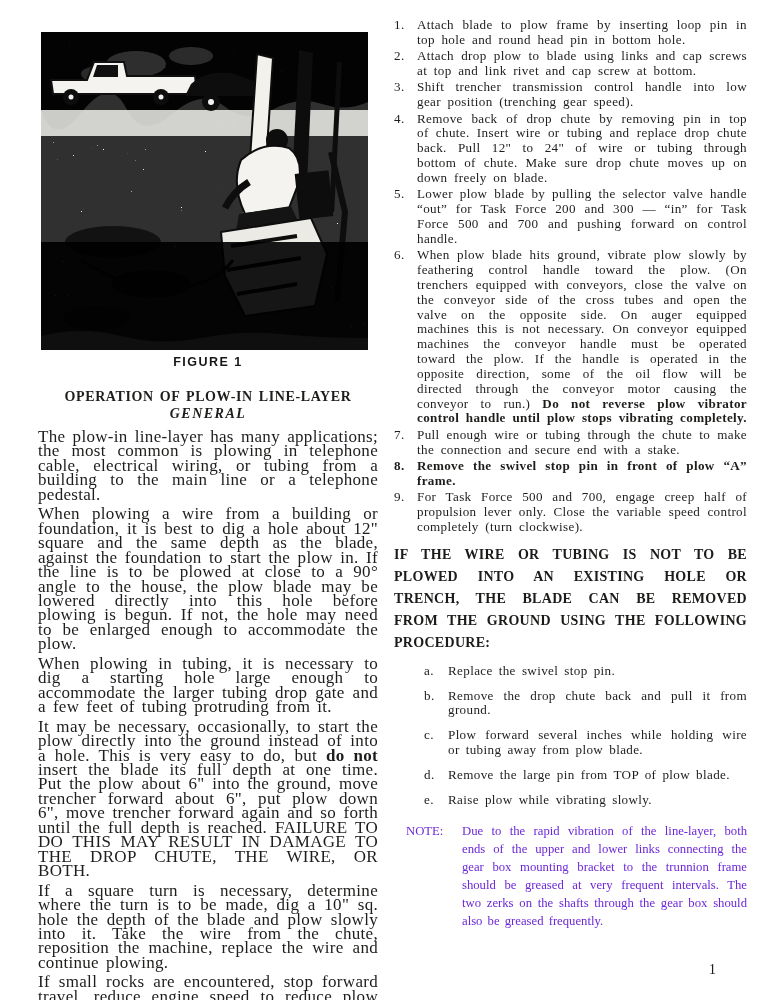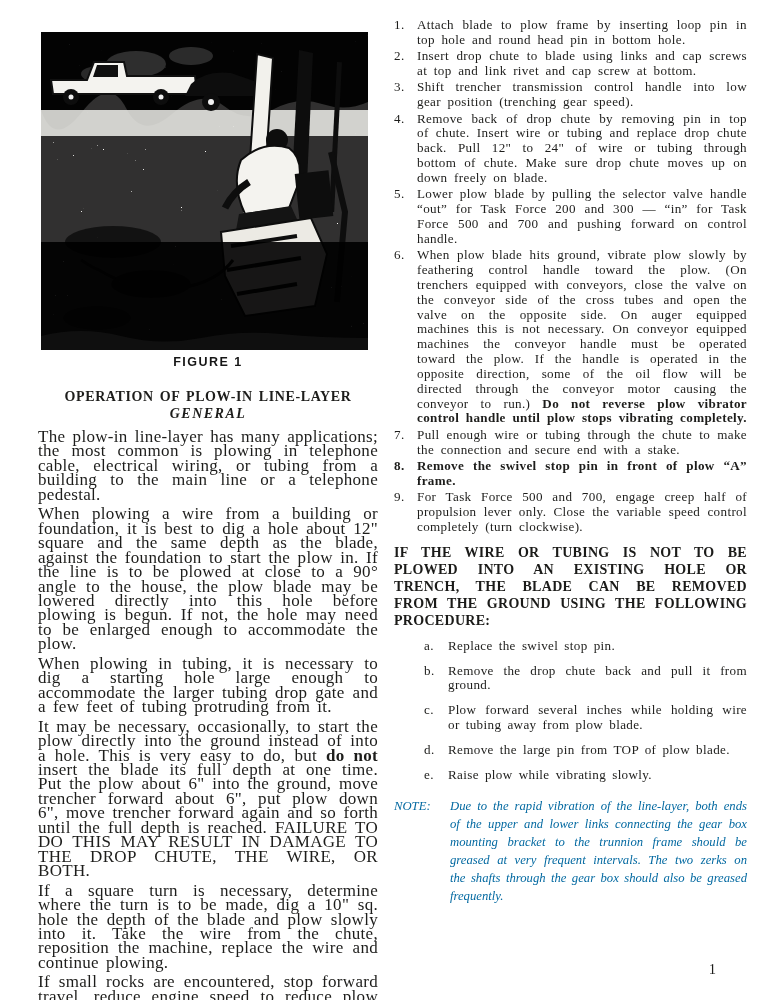--- a/index.html
+++ b/index.html
@@ -27,29 +27,29 @@
     margin:5px 0 0;letter-spacing:.3px;word-spacing:2.5px;
   }
   p.body:first-of-type{margin-top:8px;}
 
   .num-item{display:flex;font-size:13.1px;line-height:14.85px;margin:0 0 1.5px;
     letter-spacing:.35px;word-spacing:3px;}
   .num{width:23px;flex:none;}
   .itext{flex:1;text-align:justify;}
 
   .caps{
-    font-size:14px;line-height:17px;text-align:justify;margin:9px 0 0;
+    font-size:14px;line-height:22px;text-align:justify;margin:9px 0 0;
     letter-spacing:.3px;word-spacing:4px;font-weight:bold;color:#1b1b19;
   }
   .sub-item{display:flex;font-size:13.1px;line-height:14.85px;
     margin:10px 0 0 30px;letter-spacing:.35px;word-spacing:2.5px;}
   .sub-num{width:24px;flex:none;}
 
-  .note{display:flex;margin-top:14px;font-style:italic;font-size:12.7px;
-    line-height:18px;color:#0369a1;}
+  .note{display:flex;margin-top:14px;font-size:12.7px;
+    line-height:18px;color:#6d28d9;margin-left:12px;}
   .note-label{width:56px;flex:none;}
   .note-text{flex:1;text-align:justify;word-spacing:2px;}
 
   .page-num{position:absolute;right:56px;bottom:22px;font-size:14.5px;}
   .bold{font-weight:bold;}
 </style>
 </head>
 <body>
 
 <div class="col-left">
@@ -129,21 +129,21 @@
 
 <div class="col-right">
 
   <div>
     <div class="num-item">
       <span class="num">1.</span>
       <span class="itext">Attach blade to plow frame by inserting loop pin in top hole and round head pin in bottom hole.</span>
     </div>
     <div class="num-item">
       <span class="num">2.</span>
-      <span class="itext">Insert drop chute to blade using links and cap screws at top and link rivet and cap screw at bottom.</span>
+      <span class="itext">Attach drop plow to blade using links and cap screws at top and link rivet and cap screw at bottom.</span>
     </div>
     <div class="num-item">
       <span class="num">3.</span>
       <span class="itext">Shift trencher transmission control handle into low gear position (trenching gear speed).</span>
     </div>
     <div class="num-item">
       <span class="num">4.</span>
       <span class="itext">Remove back of drop chute by removing pin in top of chute. Insert wire or tubing and replace drop chute back. Pull 12" to 24" of wire or tubing through bottom of chute. Make sure drop chute moves up on down freely on blade.</span>
     </div>
     <div class="num-item">

